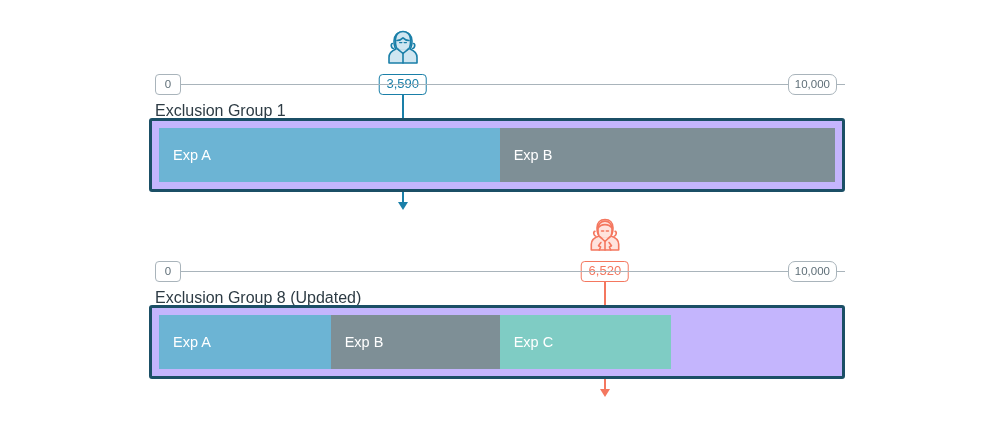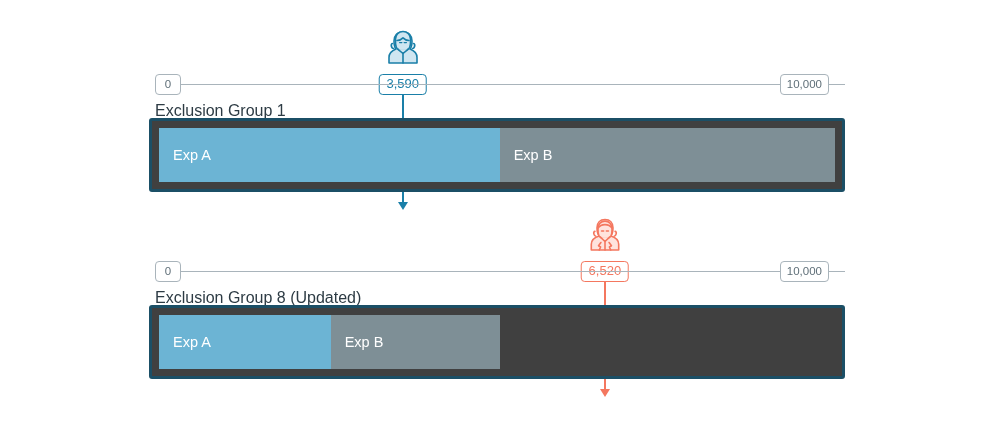--- a/index.html
+++ b/index.html
@@ -49,21 +49,21 @@
     border: 1px solid #a9b4bb;
     border-radius: 4px;
     background: #ffffff;
     color: #5f6f78;
     font-size: 11.5px;
     line-height: 19px;
     text-align: center;
     padding: 0 6px;
   }
   .endcap.left { left: 0; }
-  .endcap.right { right: 16px; }
+  .endcap.right { right: 8px; border-radius: 7px; }
 
   
   .marker {
     position: absolute;
     top: 0;
     width: 0;
     height: 0;
   }
   .avatar {
     position: absolute;
@@ -113,21 +113,21 @@
   }
 
   
   .bar-frame {
     position: absolute;
     left: 149px;
     width: 696px;
     box-sizing: border-box;
     border: 3px solid #1b4f66;
     border-radius: 3px;
-    background: #404040;
+    background: #c4b5fd;
     padding: 7px;
   }
   .bar {
     position: relative;
     height: 54px;
     display: flex;
     overflow: hidden;
   }
   .seg {
     height: 100%;
@@ -218,17 +218,20 @@
     <div class="group-label" id="label-2" style="top: 289px;">Exclusion Group 8 (Updated)</div>
 
     <div class="bar-frame" id="frame-2" style="top: 305px;">
       <div class="bar" id="bar-2">
           <div class="seg" style="width: 25.4%; background: rgb(108, 180, 212);">
             <span>Exp A</span>
           </div>
           <div class="seg" style="width: 25%; background: rgb(126, 143, 150);">
             <span>Exp B</span>
           </div>
+          <div class="seg" style="width: 25.3%; background: rgb(127, 204, 196);">
+            <span>Exp C</span>
+          </div>
         </div>
     </div>
   </div>
 
 </div>
 
 </body></html>

